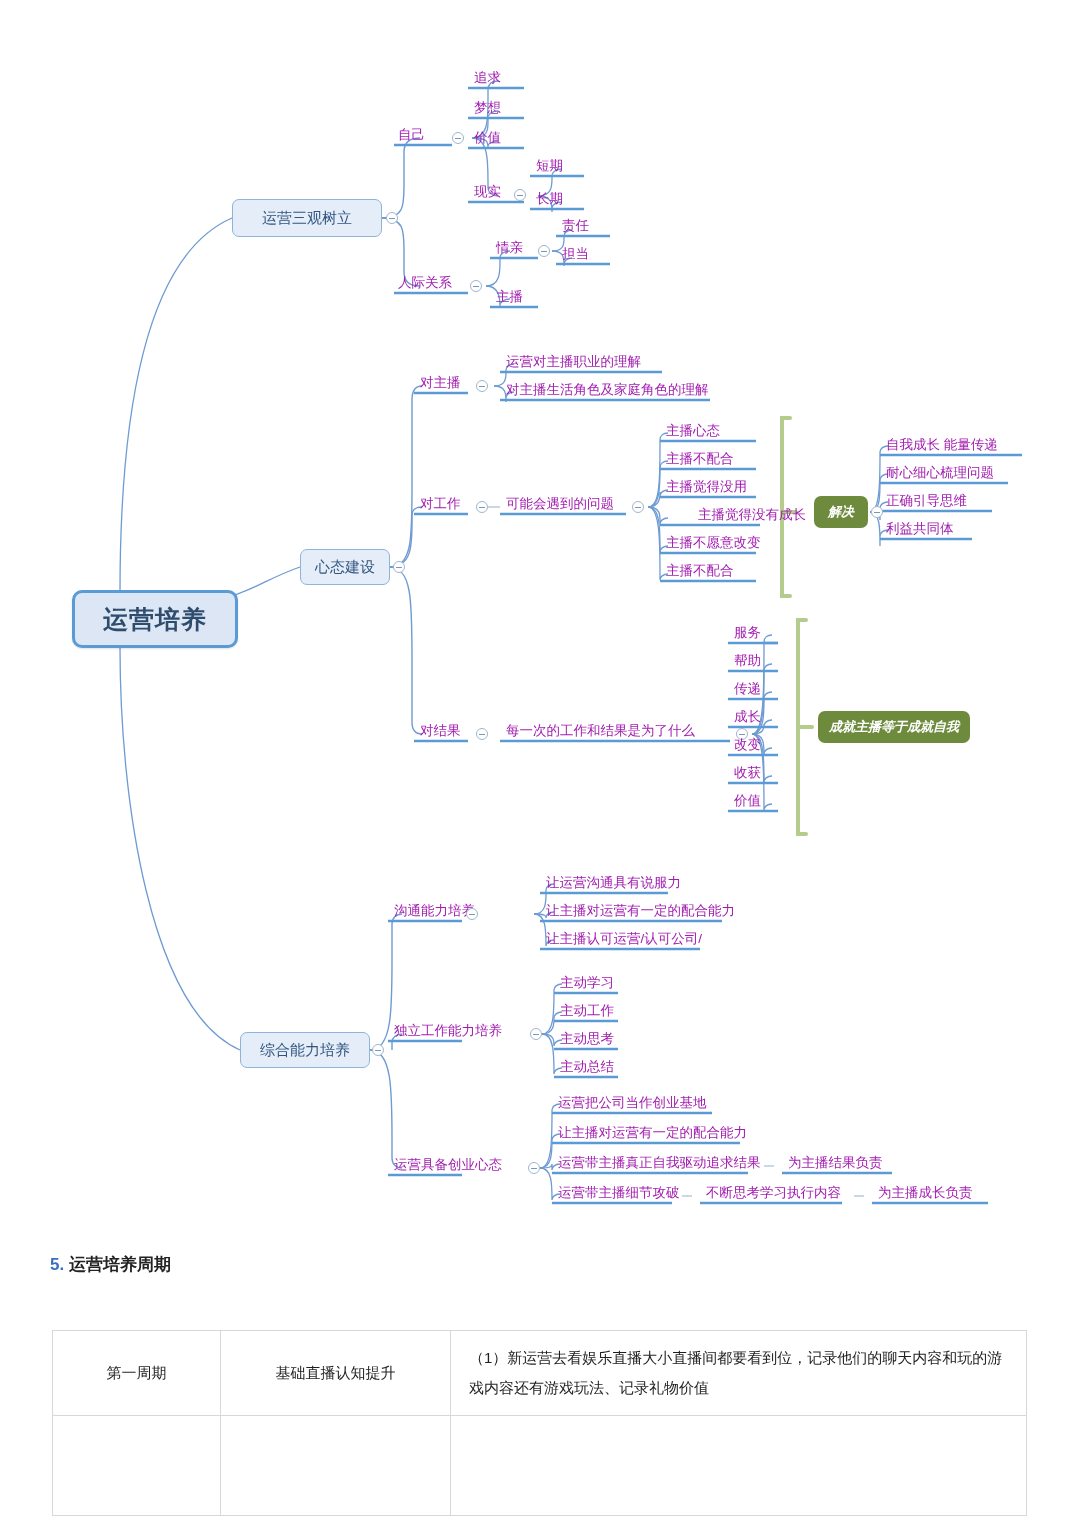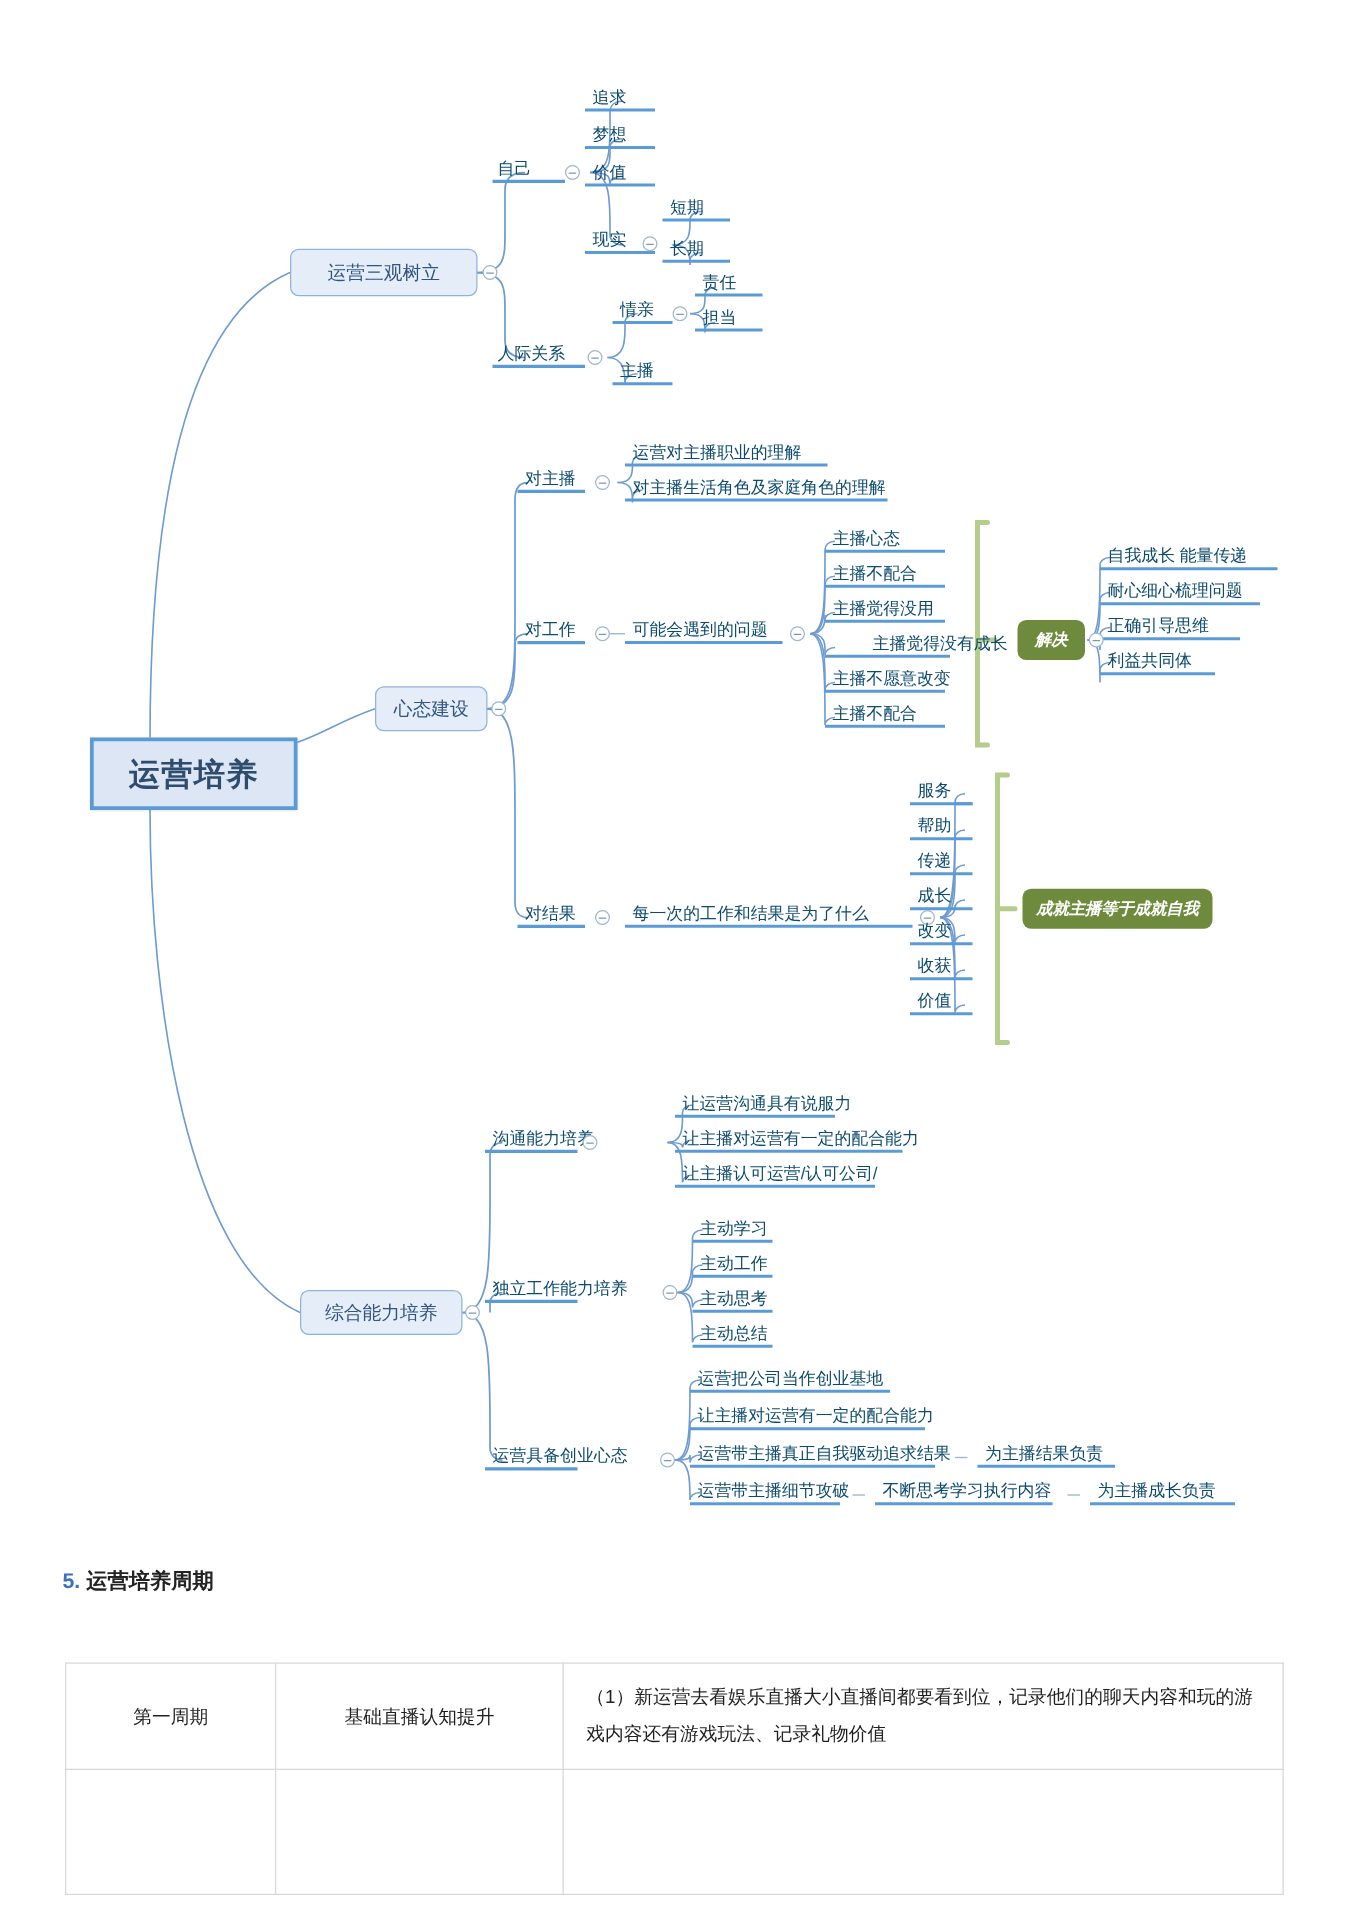--- a/index.html
+++ b/index.html
@@ -28,21 +28,21 @@
     left: 0; top: 0;
     width: 1080px; height: 1240px;
     pointer-events: none;
   }
 
   
   .root-node {
     position: absolute;
     border: 3px solid #5B9BD5;
     background: #DCE6F4;
-    border-radius: 0;
+    border-radius: 10px;
     color: #2E4C6D;
     font-size: 25px;
     font-weight: bold;
     letter-spacing: 1px;
     display: flex;
     align-items: center;
     justify-content: center;
     box-shadow: 0 1px 2px rgba(0,0,0,.12);
   }
 
@@ -74,21 +74,21 @@
     align-items: center;
     justify-content: center;
     white-space: nowrap;
     padding: 0 10px;
   }
 
   
   .topic {
     position: absolute;
     font-size: 13.5px;
-    color: #0c4a6e;
+    color: #a21caf;
     white-space: nowrap;
     line-height: 17px;
     padding: 0 2px 2px 2px;
   }
 
   
   .toggle {
     position: absolute;
     width: 12px; height: 12px;
     border: 1px solid #9FB6CE;

